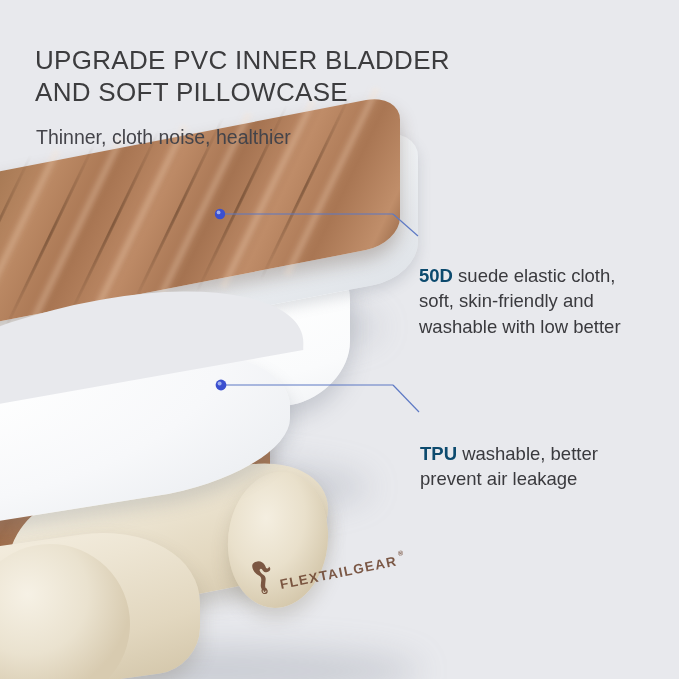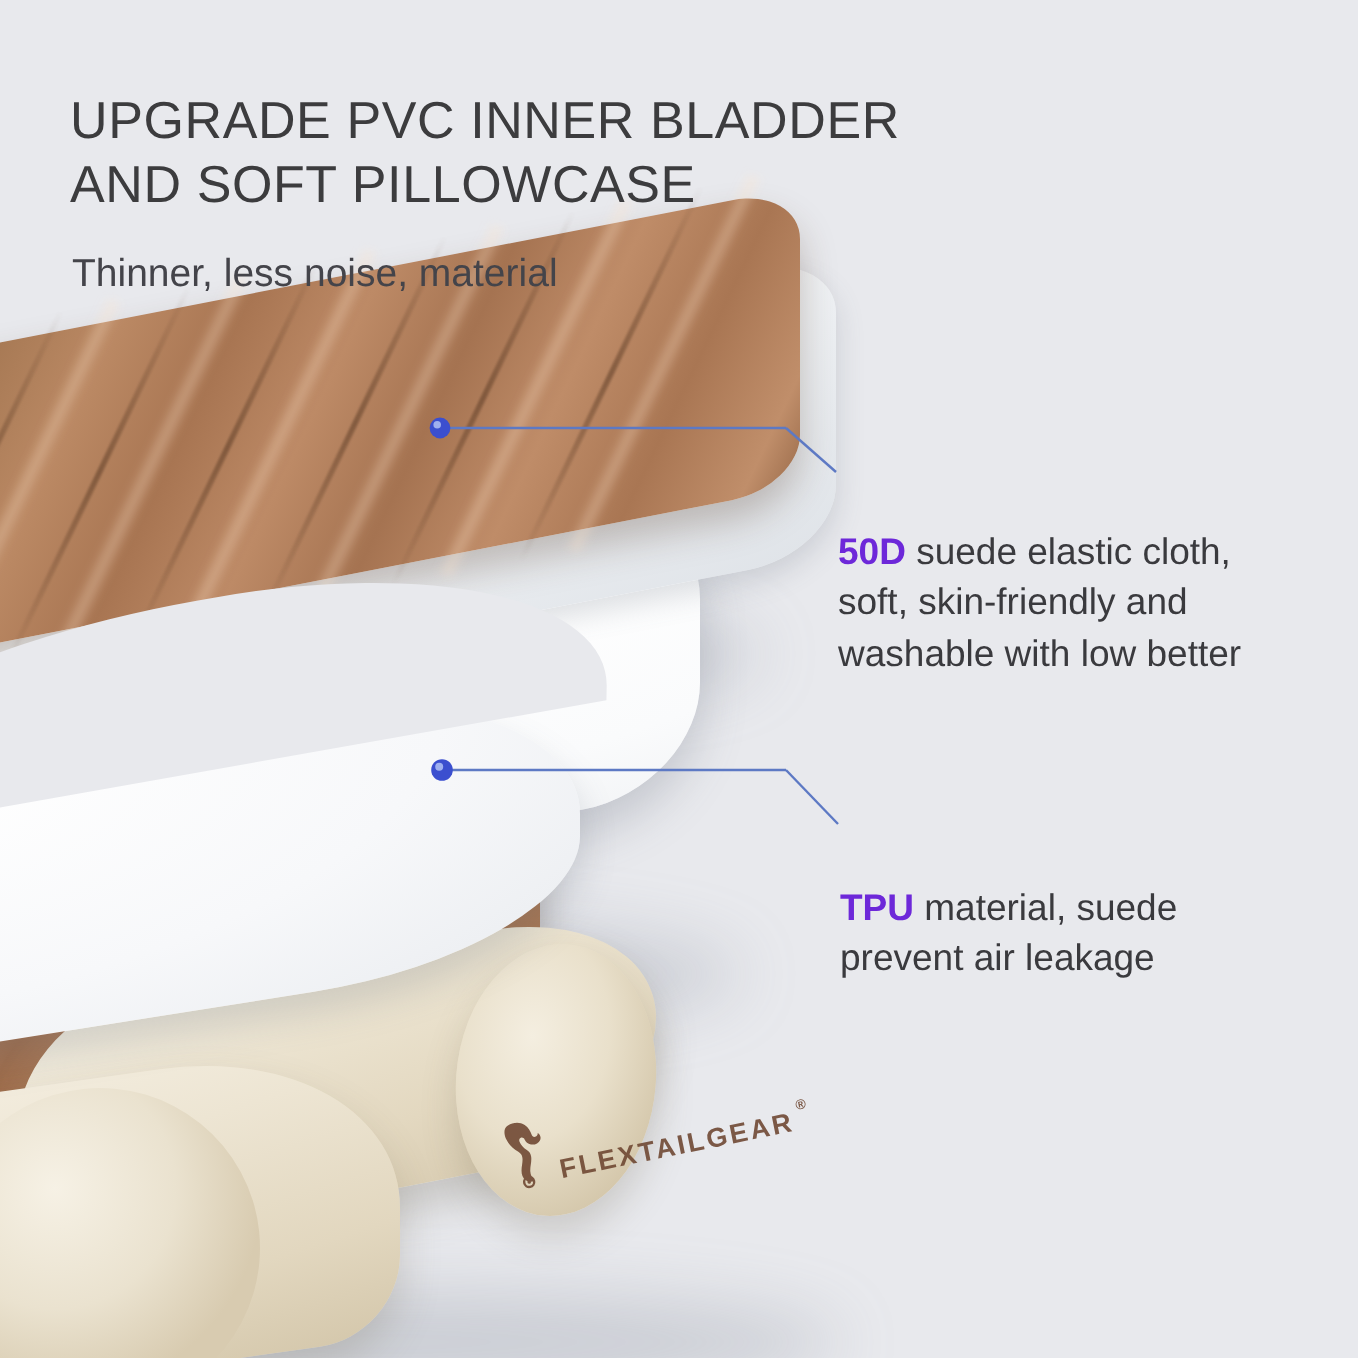--- a/index.html
+++ b/index.html
@@ -38,21 +38,21 @@
   }
 
   
   .callout-text{
     position:absolute;
     font-size:18.5px;
     line-height:25.5px;
     color:#3a3a3e;
     white-space:pre-line;
   }
-  .callout-text .kw{ color:#6d28d9; font-weight:600;text-align:right; }
+  .callout-text .kw{ color:#0c4a6e; font-weight:600;text-align:right; }
   #callout-text-1{ left:419px; top:237px; width:258px; }
   #callout-text-2{ left:420px; top:415px; width:250px; }
 
   
   .leader-svg{position:absolute;left:0;top:0;width:679px;height:679px;pointer-events:none;}
 
   
   .stage{position:absolute;left:0;top:0;width:679px;height:679px;}
 
   .layer{position:absolute;}
@@ -329,26 +329,26 @@
     <g>
       <line x1="221" y1="385" x2="393" y2="385" stroke="#5d79c4" stroke-width="1.2"></line>
       <line x1="393" y1="385" x2="419" y2="412" stroke="#5d79c4" stroke-width="1.2"></line>
       <circle cx="221" cy="385" r="5.4" fill="#3b4fcf"></circle>
       <circle cx="219.6" cy="383.4" r="2" fill="#9fb0ef"></circle>
     </g>
   </svg>
 
   <h1 class="headline">UPGRADE PVC INNER BLADDER
 AND SOFT PILLOWCASE</h1>
-  <p class="subhead">Thinner, less noise, material</p>
+  <p class="subhead">Thinner, cloth noise, healthier</p>
 
   <div class="callout-text" id="callout-text-1">
     <span class="kw">50D</span><span> suede elastic cloth,
 soft, skin-friendly and
 washable with low better</span>
   </div>
 
   <div class="callout-text" id="callout-text-2">
-    <span class="kw">TPU</span><span> material, suede
+    <span class="kw">TPU</span><span> washable, better
 prevent air leakage</span>
   </div>
 
 </div>
 
 </body></html>

